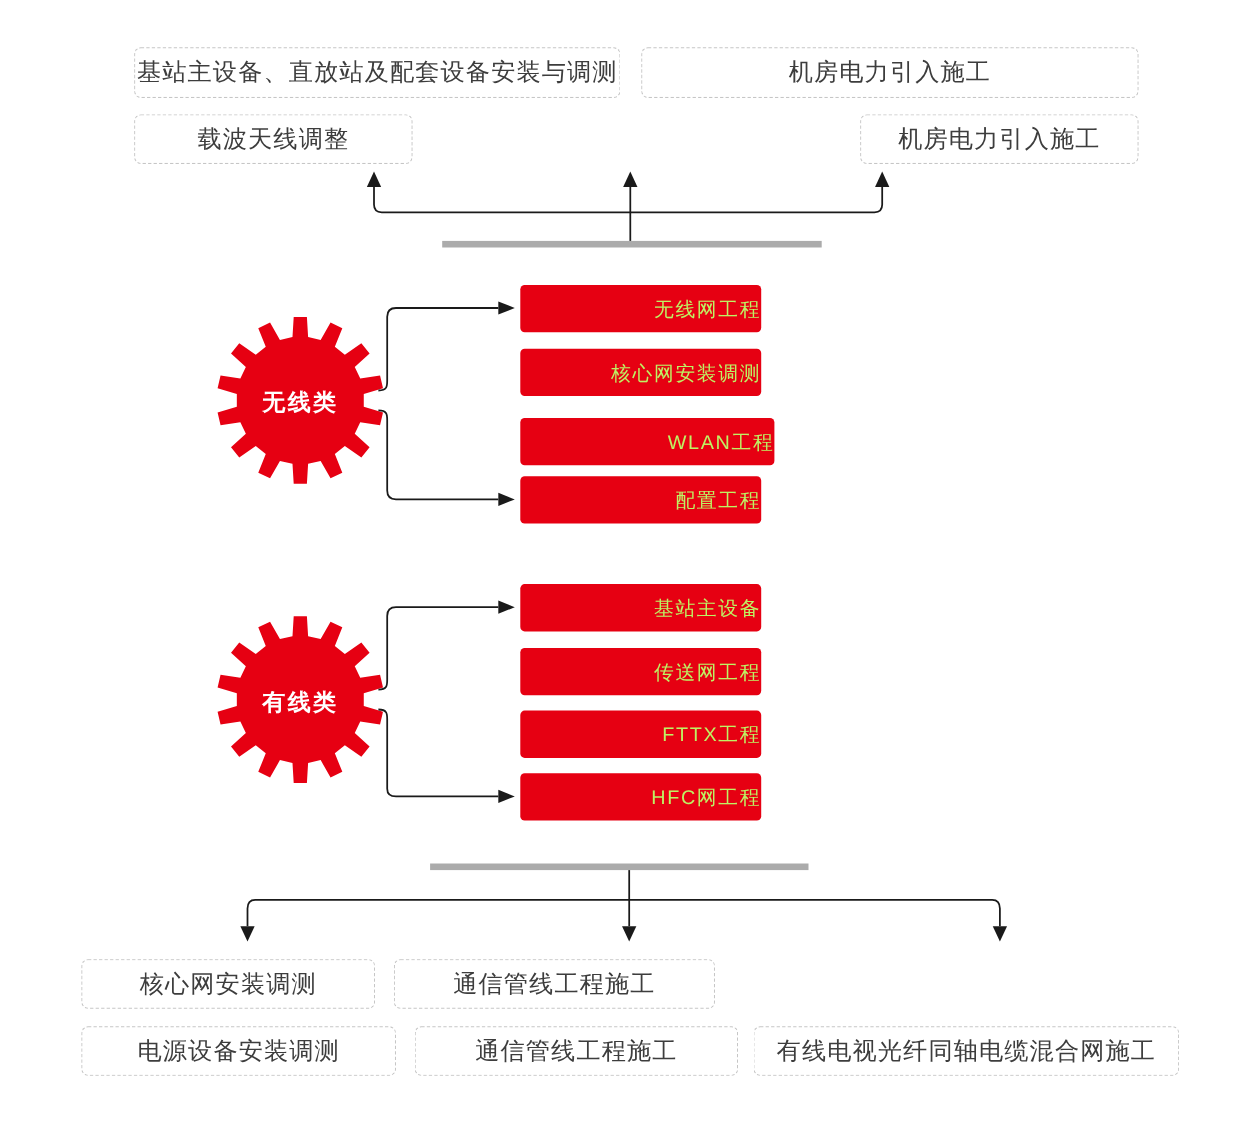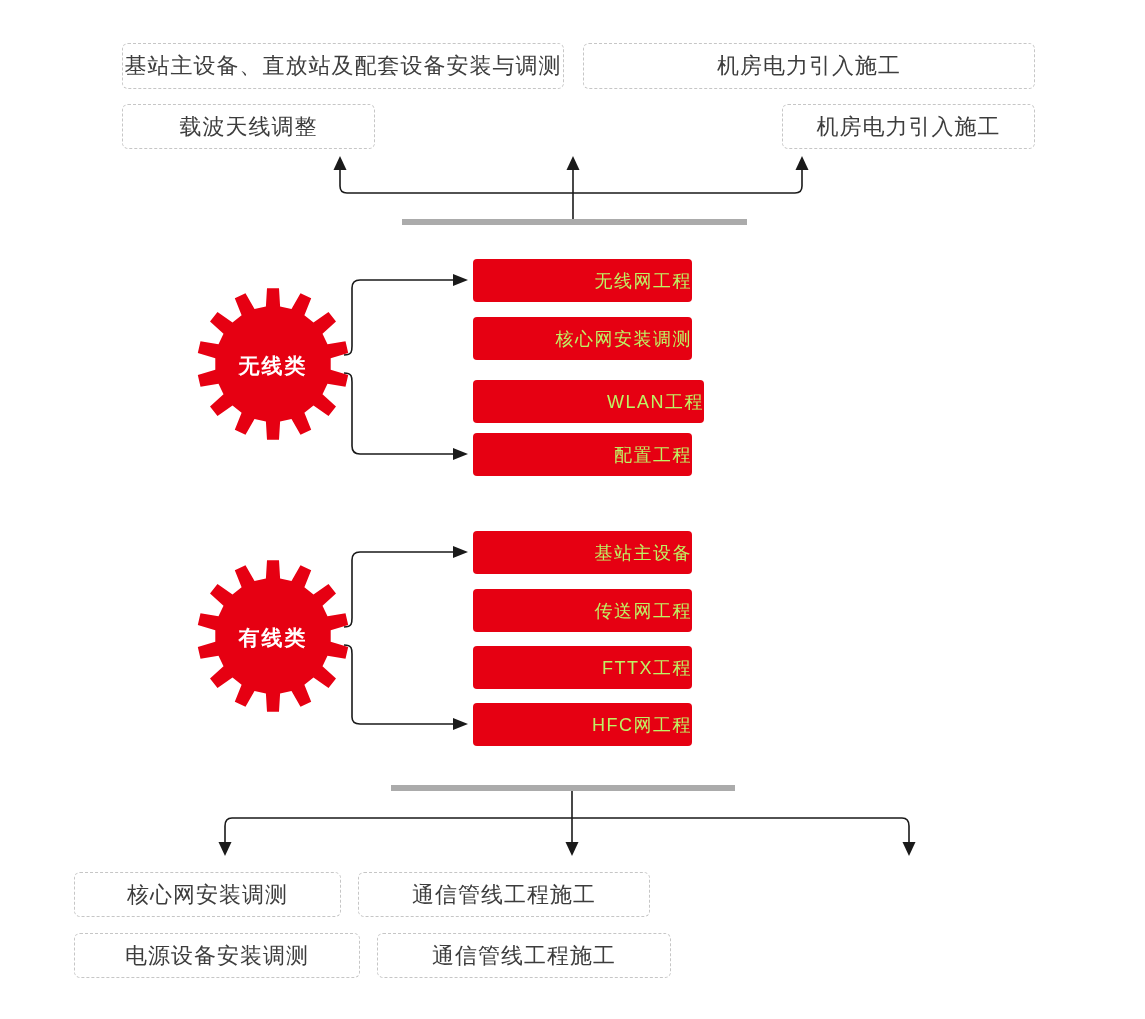--- a/index.html
+++ b/index.html
@@ -117,14 +117,17 @@
   </div>
   <div class="dbox" style="left:358px;top:872px;width:290px;height:43px;">
     <span>通信管线工程施工</span>
   </div>
   <div class="dbox" style="left:74px;top:933px;width:284px;height:43px;">
     <span>电源设备安装调测</span>
   </div>
   <div class="dbox" style="left:377px;top:933px;width:292px;height:43px;">
     <span>通信管线工程施工</span>
   </div>
+  <div class="dbox" style="left:685px;top:933px;width:385px;height:43px;">
+    <span>有线电视光纤同轴电缆混合网施工</span>
+  </div>
 
 </div>
 
 </body></html>

